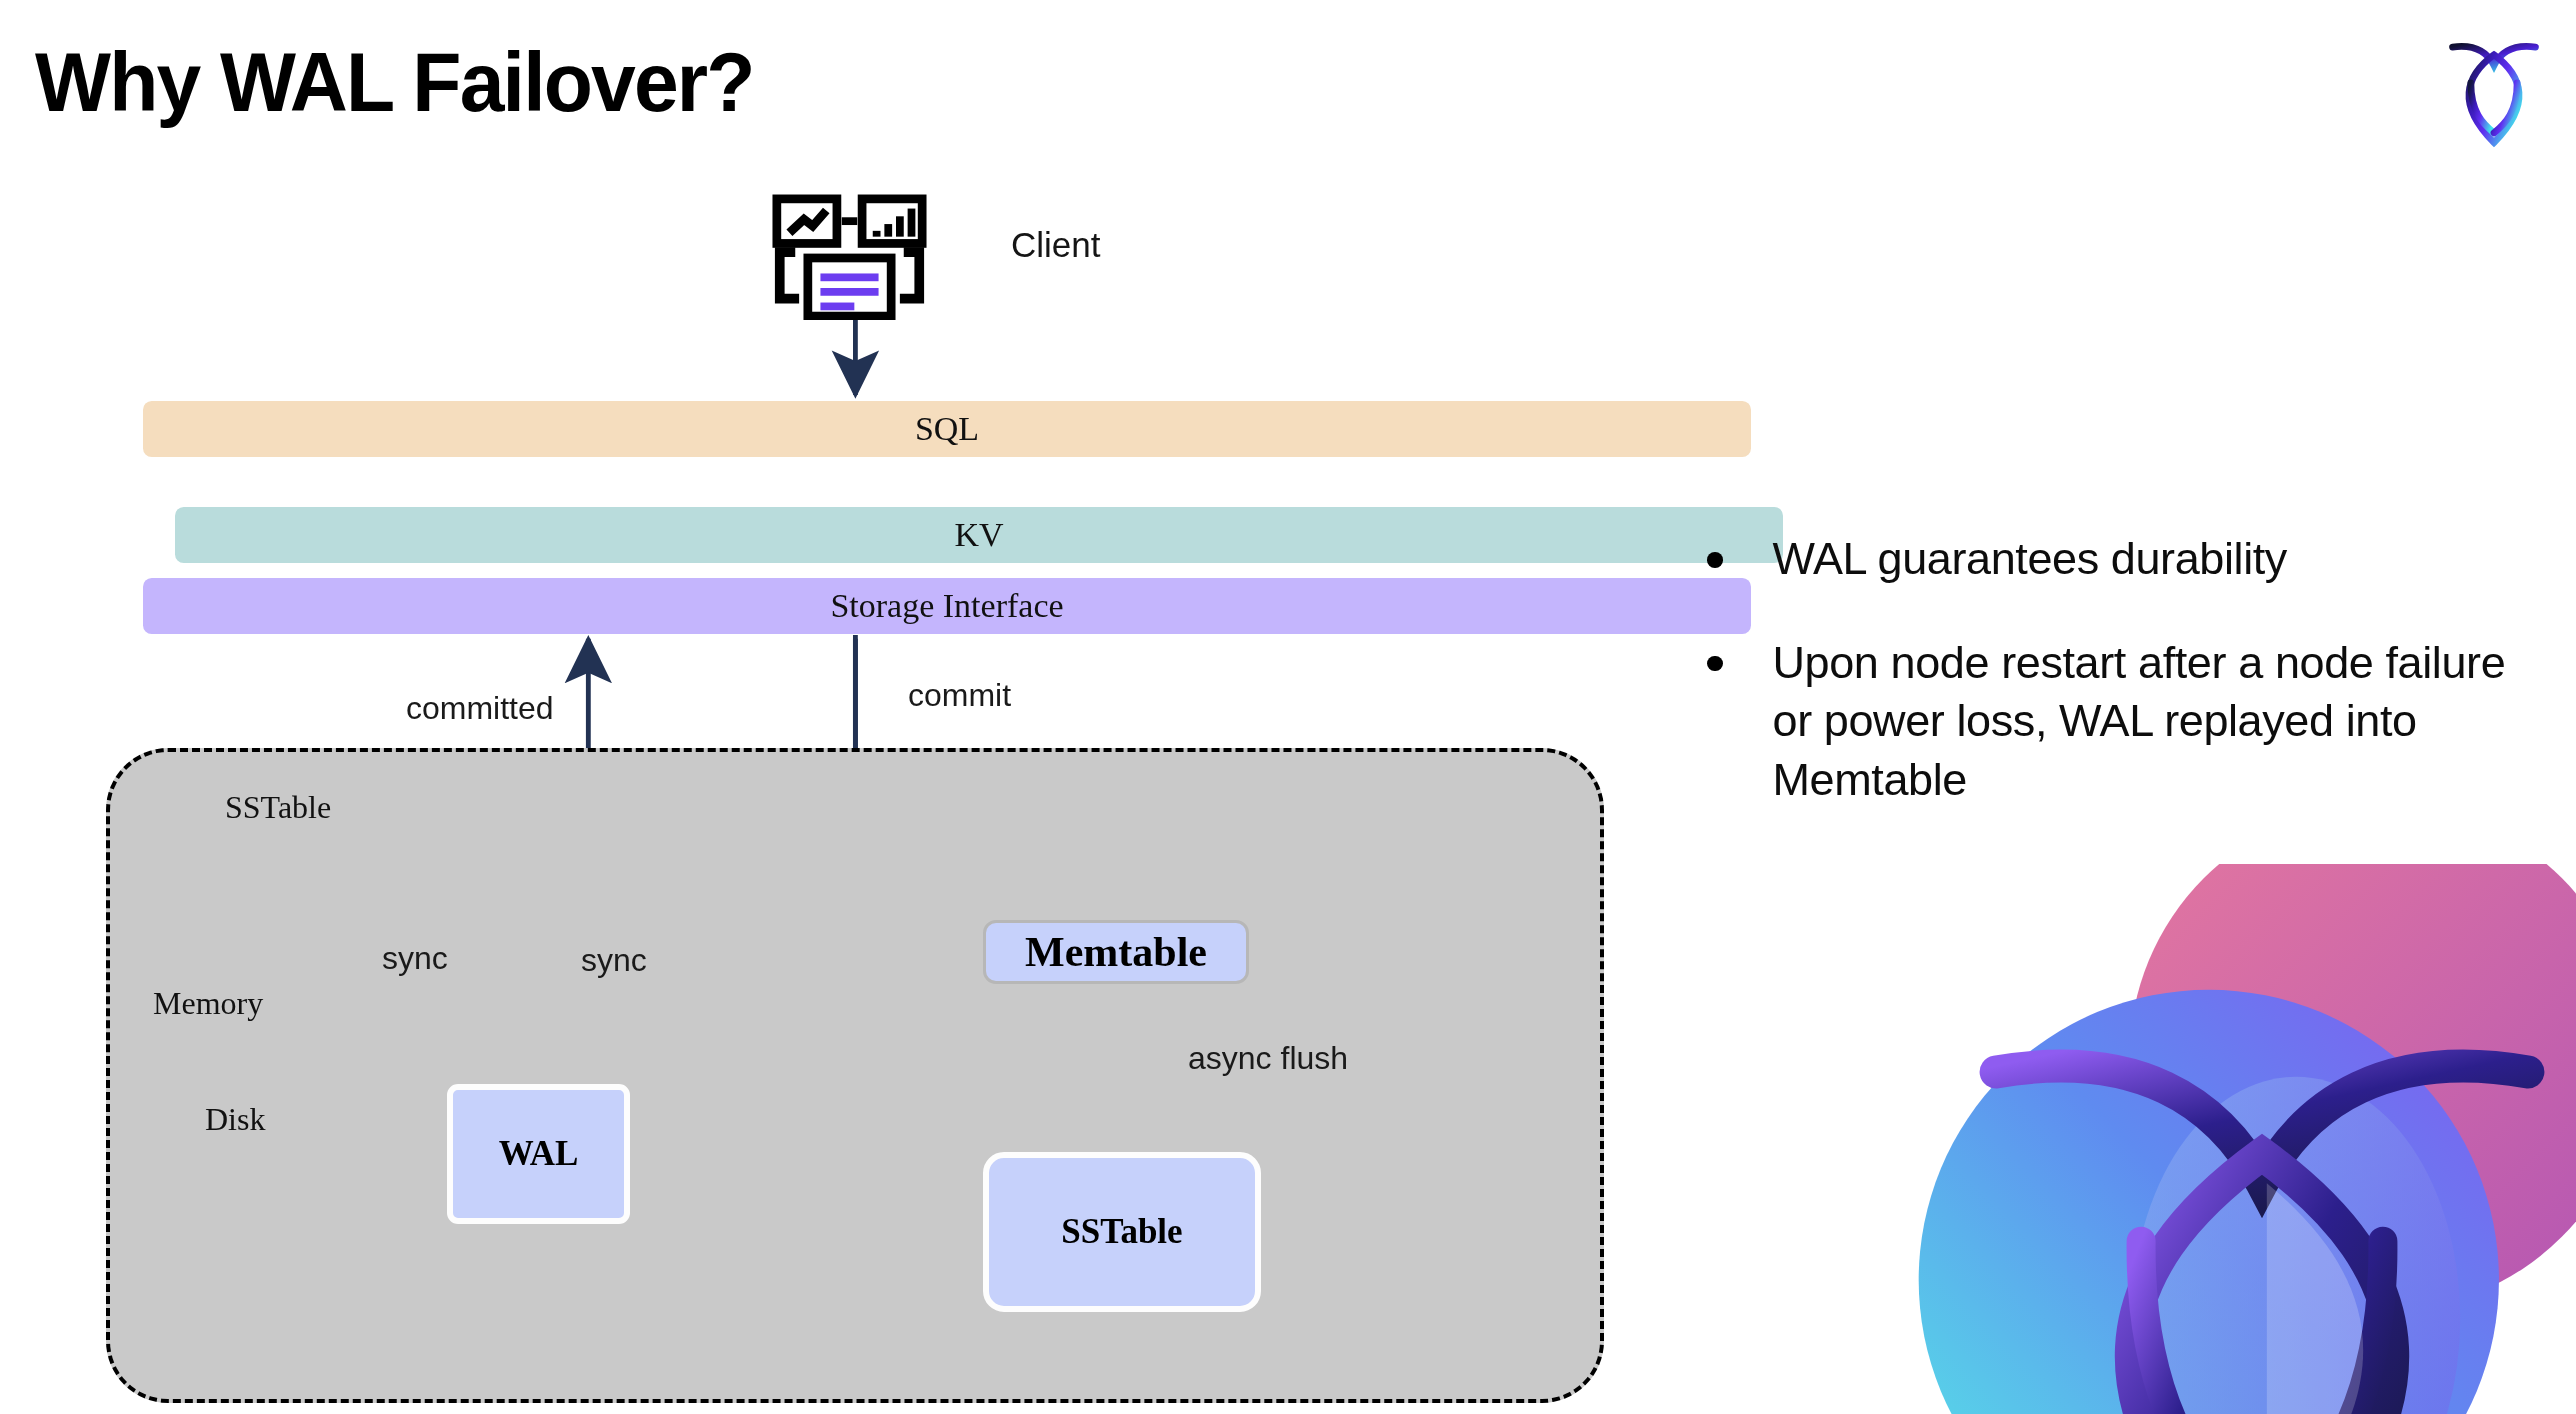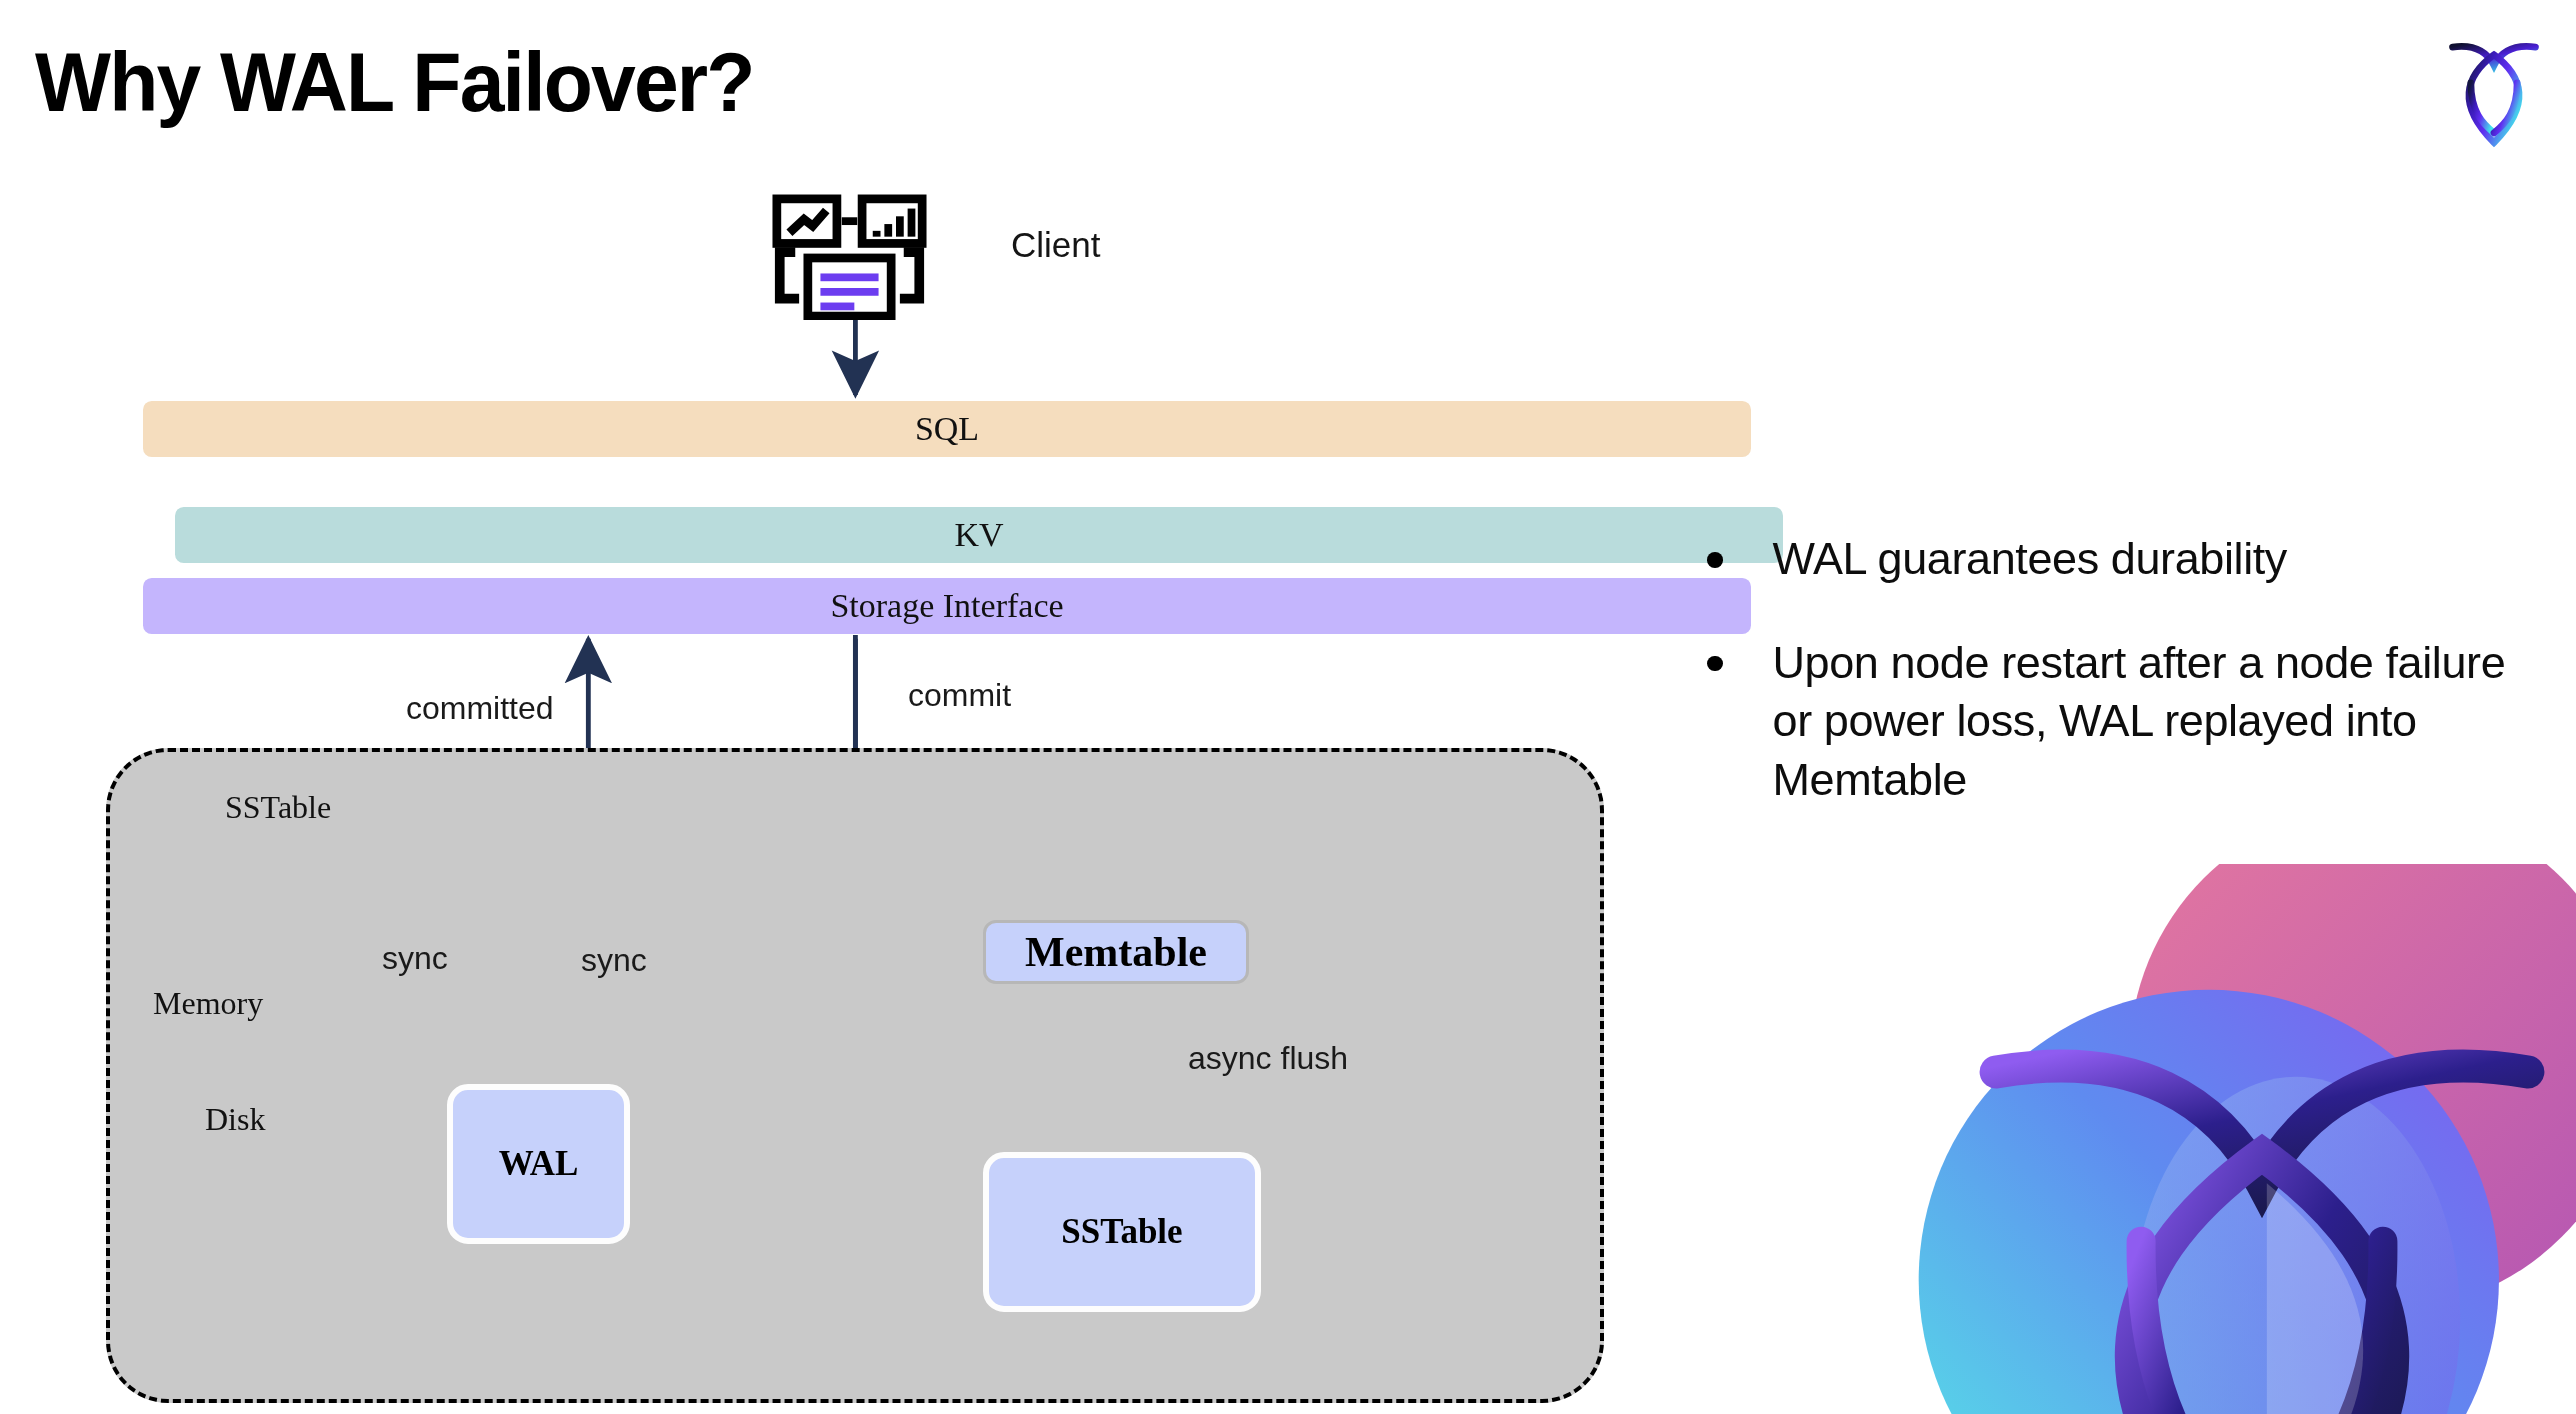--- a/index.html
+++ b/index.html
@@ -59,22 +59,22 @@
     position: absolute; background: #c6d1fb;
     display: flex; align-items: center; justify-content: center;
     font-family: "Liberation Serif", serif; font-weight: 700; color: #000;
     text-align: center;
   }
   #node-memtable {
     left: 983px; top: 920px; width: 266px; height: 64px;
     border: 3.9px solid #b7b7b7; border-radius: 13px; font-size: 42px;
   }
   #node-wal {
-    left: 447px; top: 1084px; width: 183px; height: 160px;
-    border: 6.8px solid #fdfdfd; border-radius: 21px; font-size: 35px; text-align: right;
+    left: 447px; top: 1084px; width: 183px; height: 140px;
+    border: 6.8px solid #fdfdfd; border-radius: 11px; font-size: 35px; text-align: right;
   }
   #node-sstable {
     left: 983px; top: 1152px; width: 278px; height: 160px;
     border: 6.8px solid #fdfdfd; border-radius: 21px; font-size: 35px;
   }
 
   
   .edge-label {
     position: absolute; font-family: "Liberation Sans", sans-serif;
     font-size: 32px; color: #1a1a1a; white-space: nowrap;

